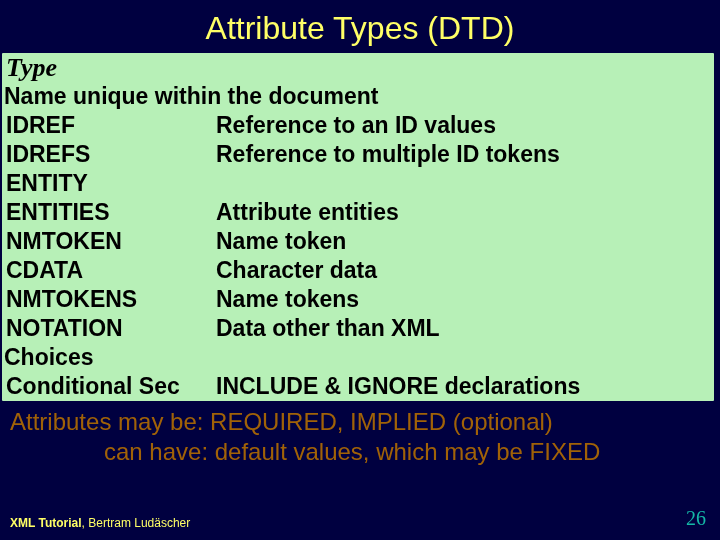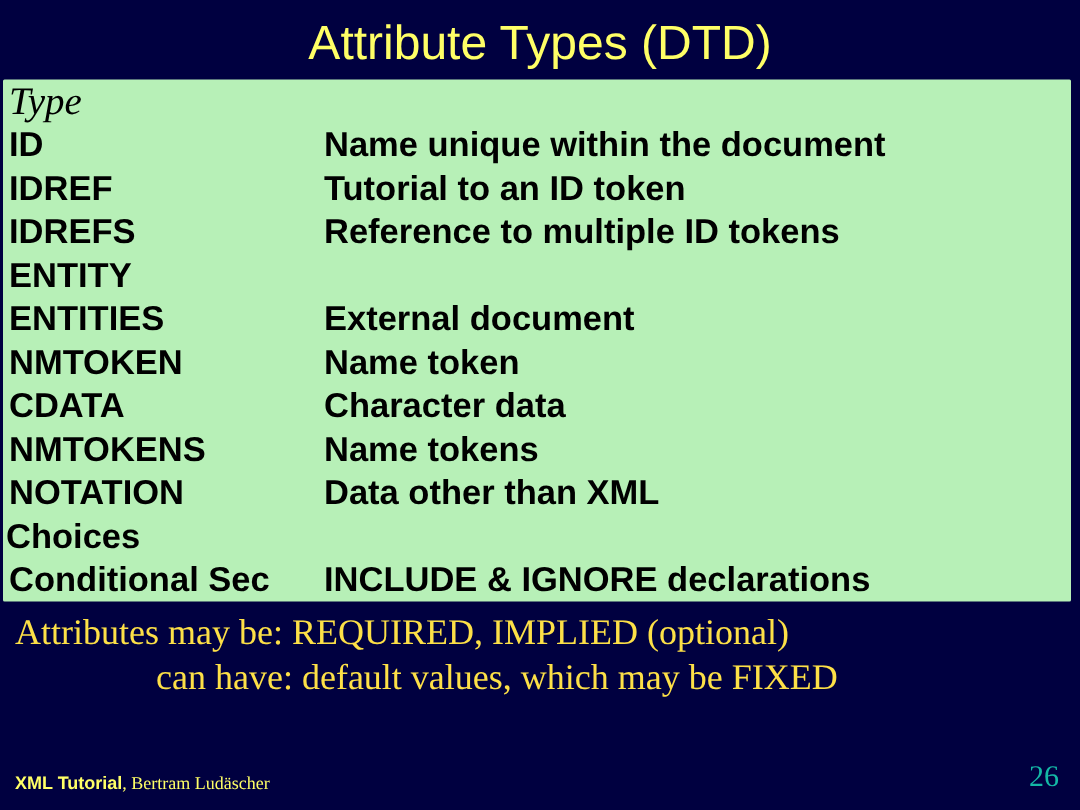--- a/index.html
+++ b/index.html
@@ -36,50 +36,50 @@
     display: flex;
     font-weight: bold;
     font-family: Arial, Helvetica, sans-serif;
     font-size: 23px;
     line-height: 29px;
     color: #000;
   }
   .header-row {
     font-family: "Times New Roman", Times, serif;
     font-style: italic;
-    font-weight: normal;
+    font-weight: bold;
     font-size: 26px;
   }
   .col-type {
     width: 210px;
     flex: 0 0 210px;
     padding-left: 2px;
   }
   .col-meaning {
     flex: 1;
   }
   .notes {
-    color: #fde047;
-    font-family: Liberation Serif, serif;
+    color: #a16207;
+    font-family: Liberation Sans, sans-serif;
     font-size: 24px;
     margin: 6px 0 0 4px;
     line-height: 30px;
   }
   .notes .line1 { padding-left: 6px; }
   .notes .line2 { padding-left: 100px; }
   .footer-left {
     position: absolute;
     bottom: 10px;
     left: 10px;
     color: #ffff66;
     font-family: Tahoma, Arial, sans-serif;
     font-size: 12px;
     font-weight: bold;
   }
-  .footer-left .author { font-weight: normal; font-family: Liberation Serif, serif; }
+  .footer-left .author { font-weight: normal; }
   .footer-right {
     position: absolute;
     bottom: 10px;
     right: 14px;
     color: #14b8a6;
     font-family: "Times New Roman", Times, serif;
     font-size: 20px;
   }
 </style>
 </head>
@@ -88,37 +88,36 @@
 <div class="slide">
 
   <div class="title">Attribute Types (DTD)</div>
 
   <div class="table-box">
     <div class="row header-row">
       <div class="col-type">Type</div>
     </div>
 
     <div class="row">
-      <div class="col-type">ID</div>
       <div class="col-meaning">Name unique within the document</div>
     </div>
     <div class="row">
       <div class="col-type">IDREF</div>
-      <div class="col-meaning">Tutorial to an ID token</div>
+      <div class="col-meaning">Reference to an ID values</div>
     </div>
     <div class="row">
       <div class="col-type">IDREFS</div>
       <div class="col-meaning">Reference to multiple ID tokens</div>
     </div>
     <div class="row">
       <div class="col-type">ENTITY</div>
     </div>
     <div class="row">
       <div class="col-type">ENTITIES</div>
-      <div class="col-meaning">External document</div>
+      <div class="col-meaning">Attribute entities</div>
     </div>
     <div class="row">
       <div class="col-type">NMTOKEN</div>
       <div class="col-meaning">Name token</div>
     </div>
     <div class="row">
       <div class="col-type">CDATA</div>
       <div class="col-meaning">Character data</div>
     </div>
     <div class="row">

